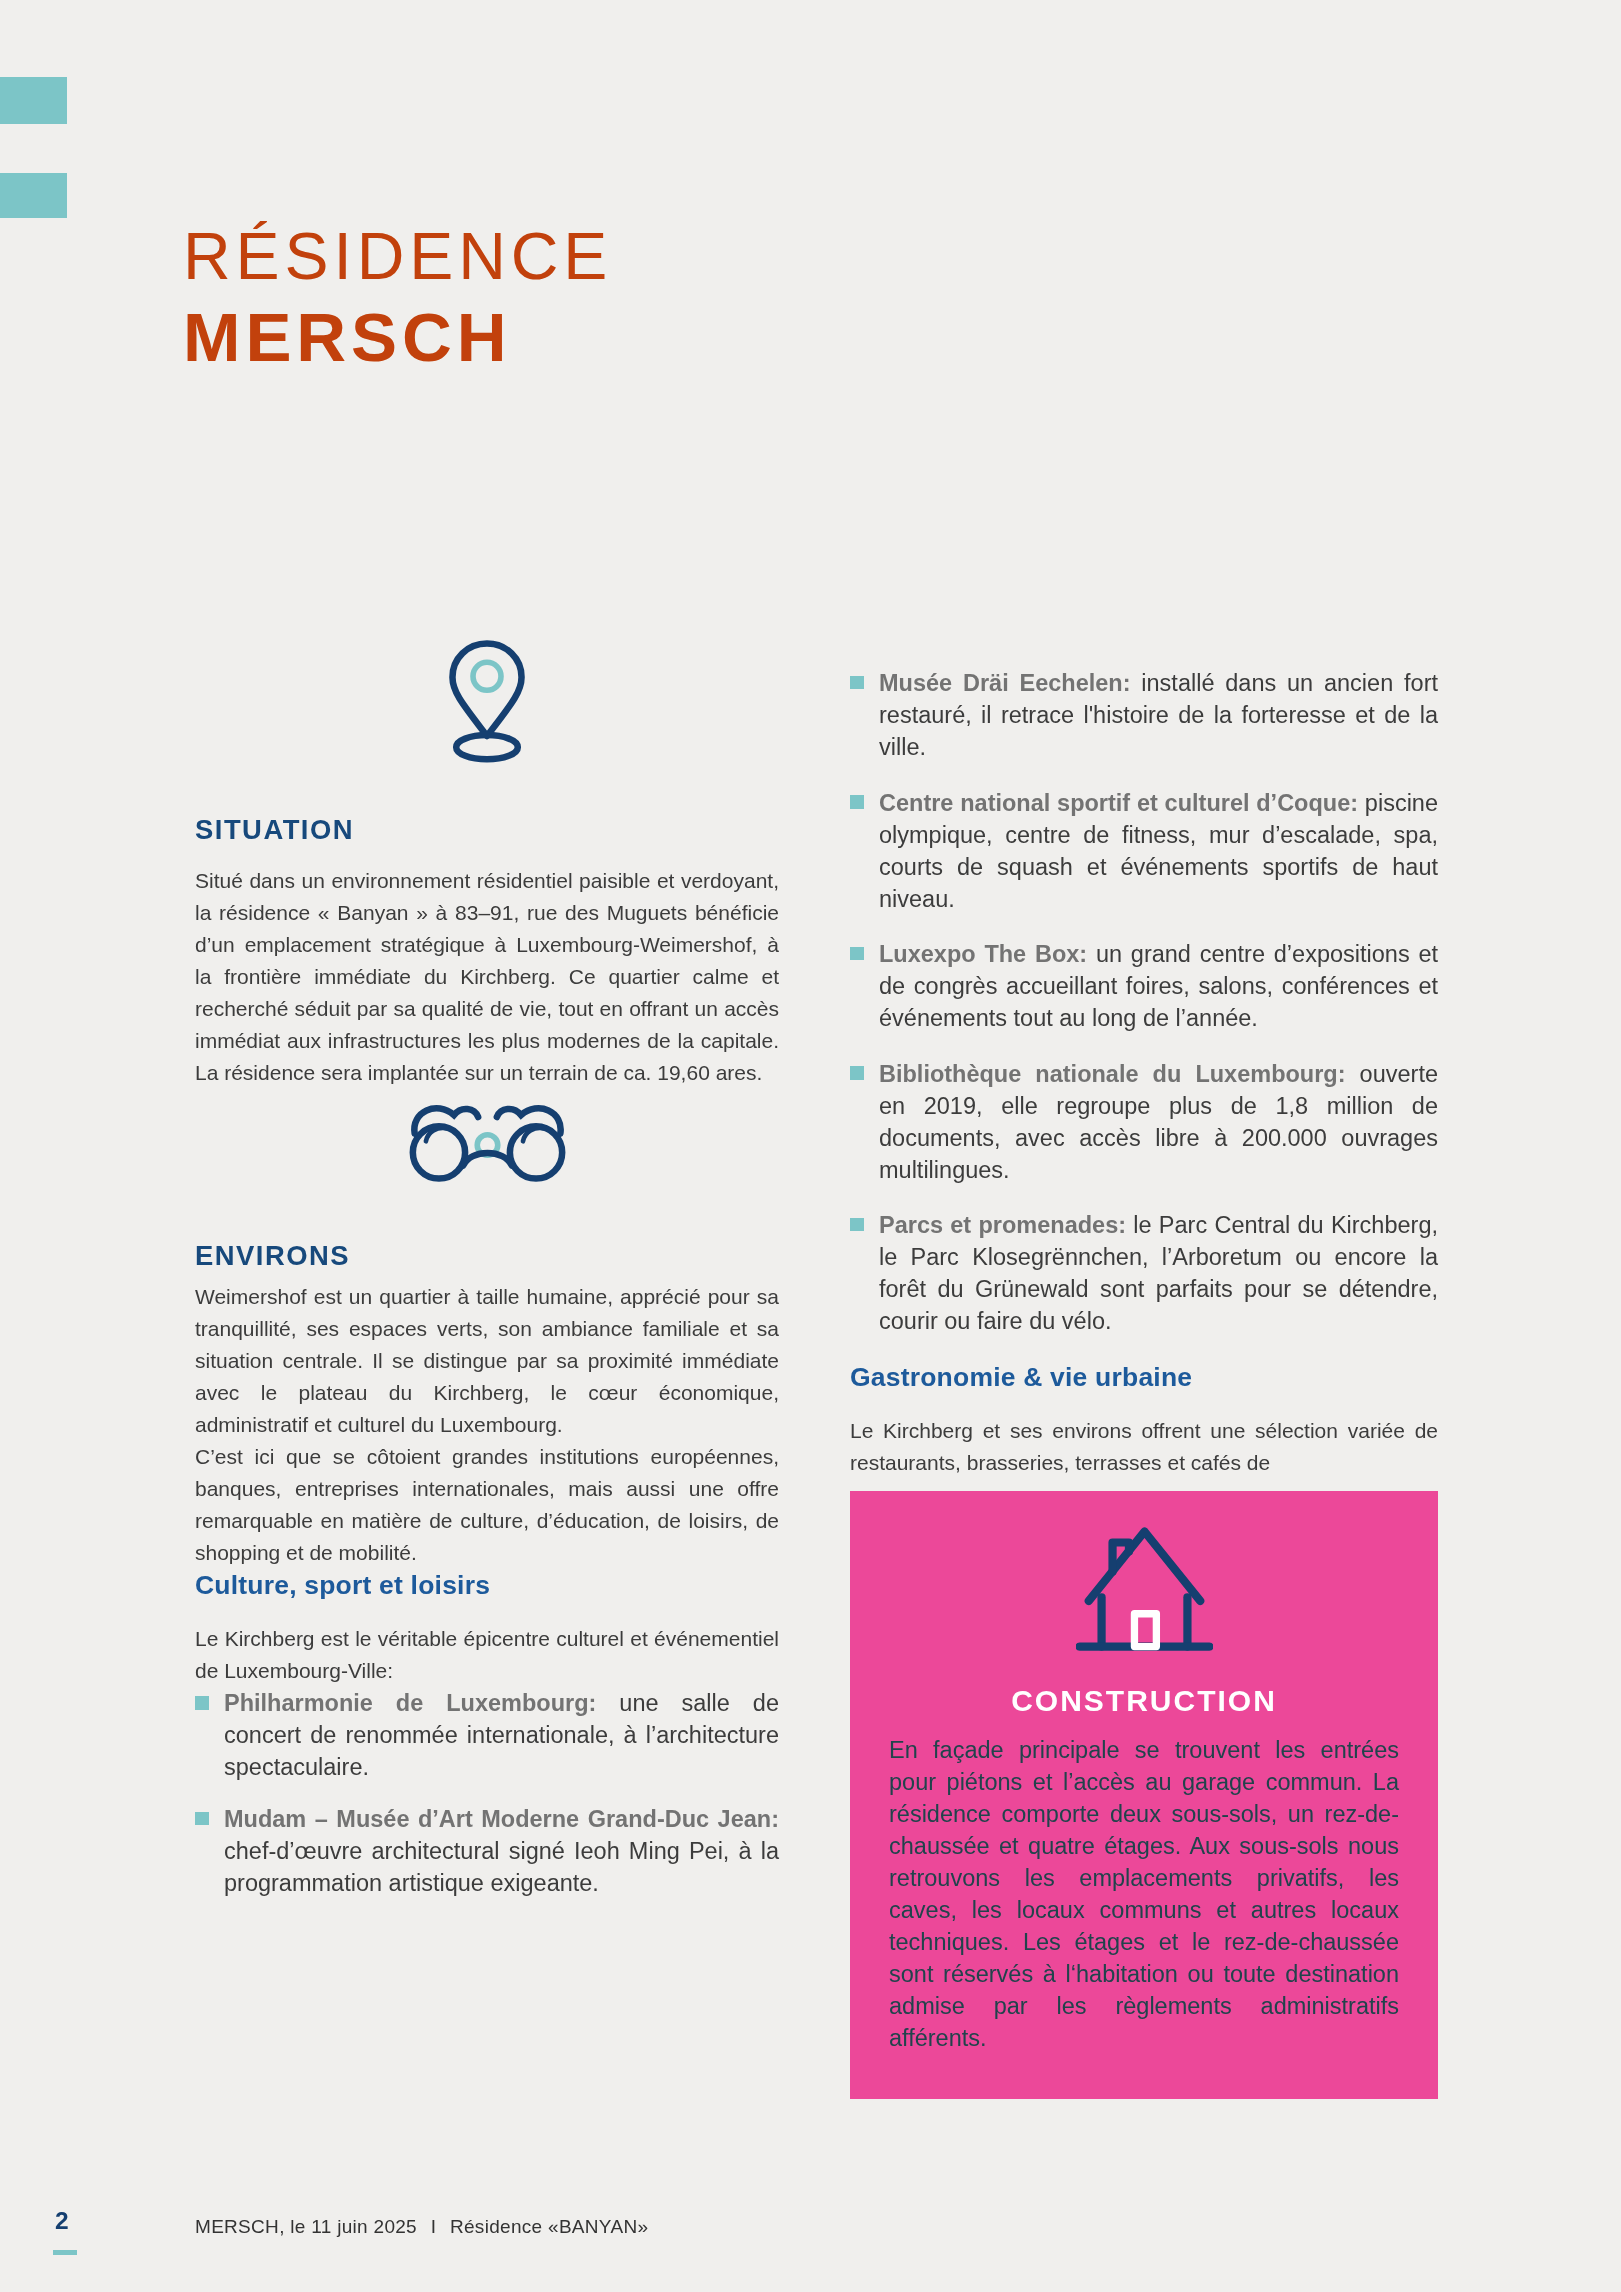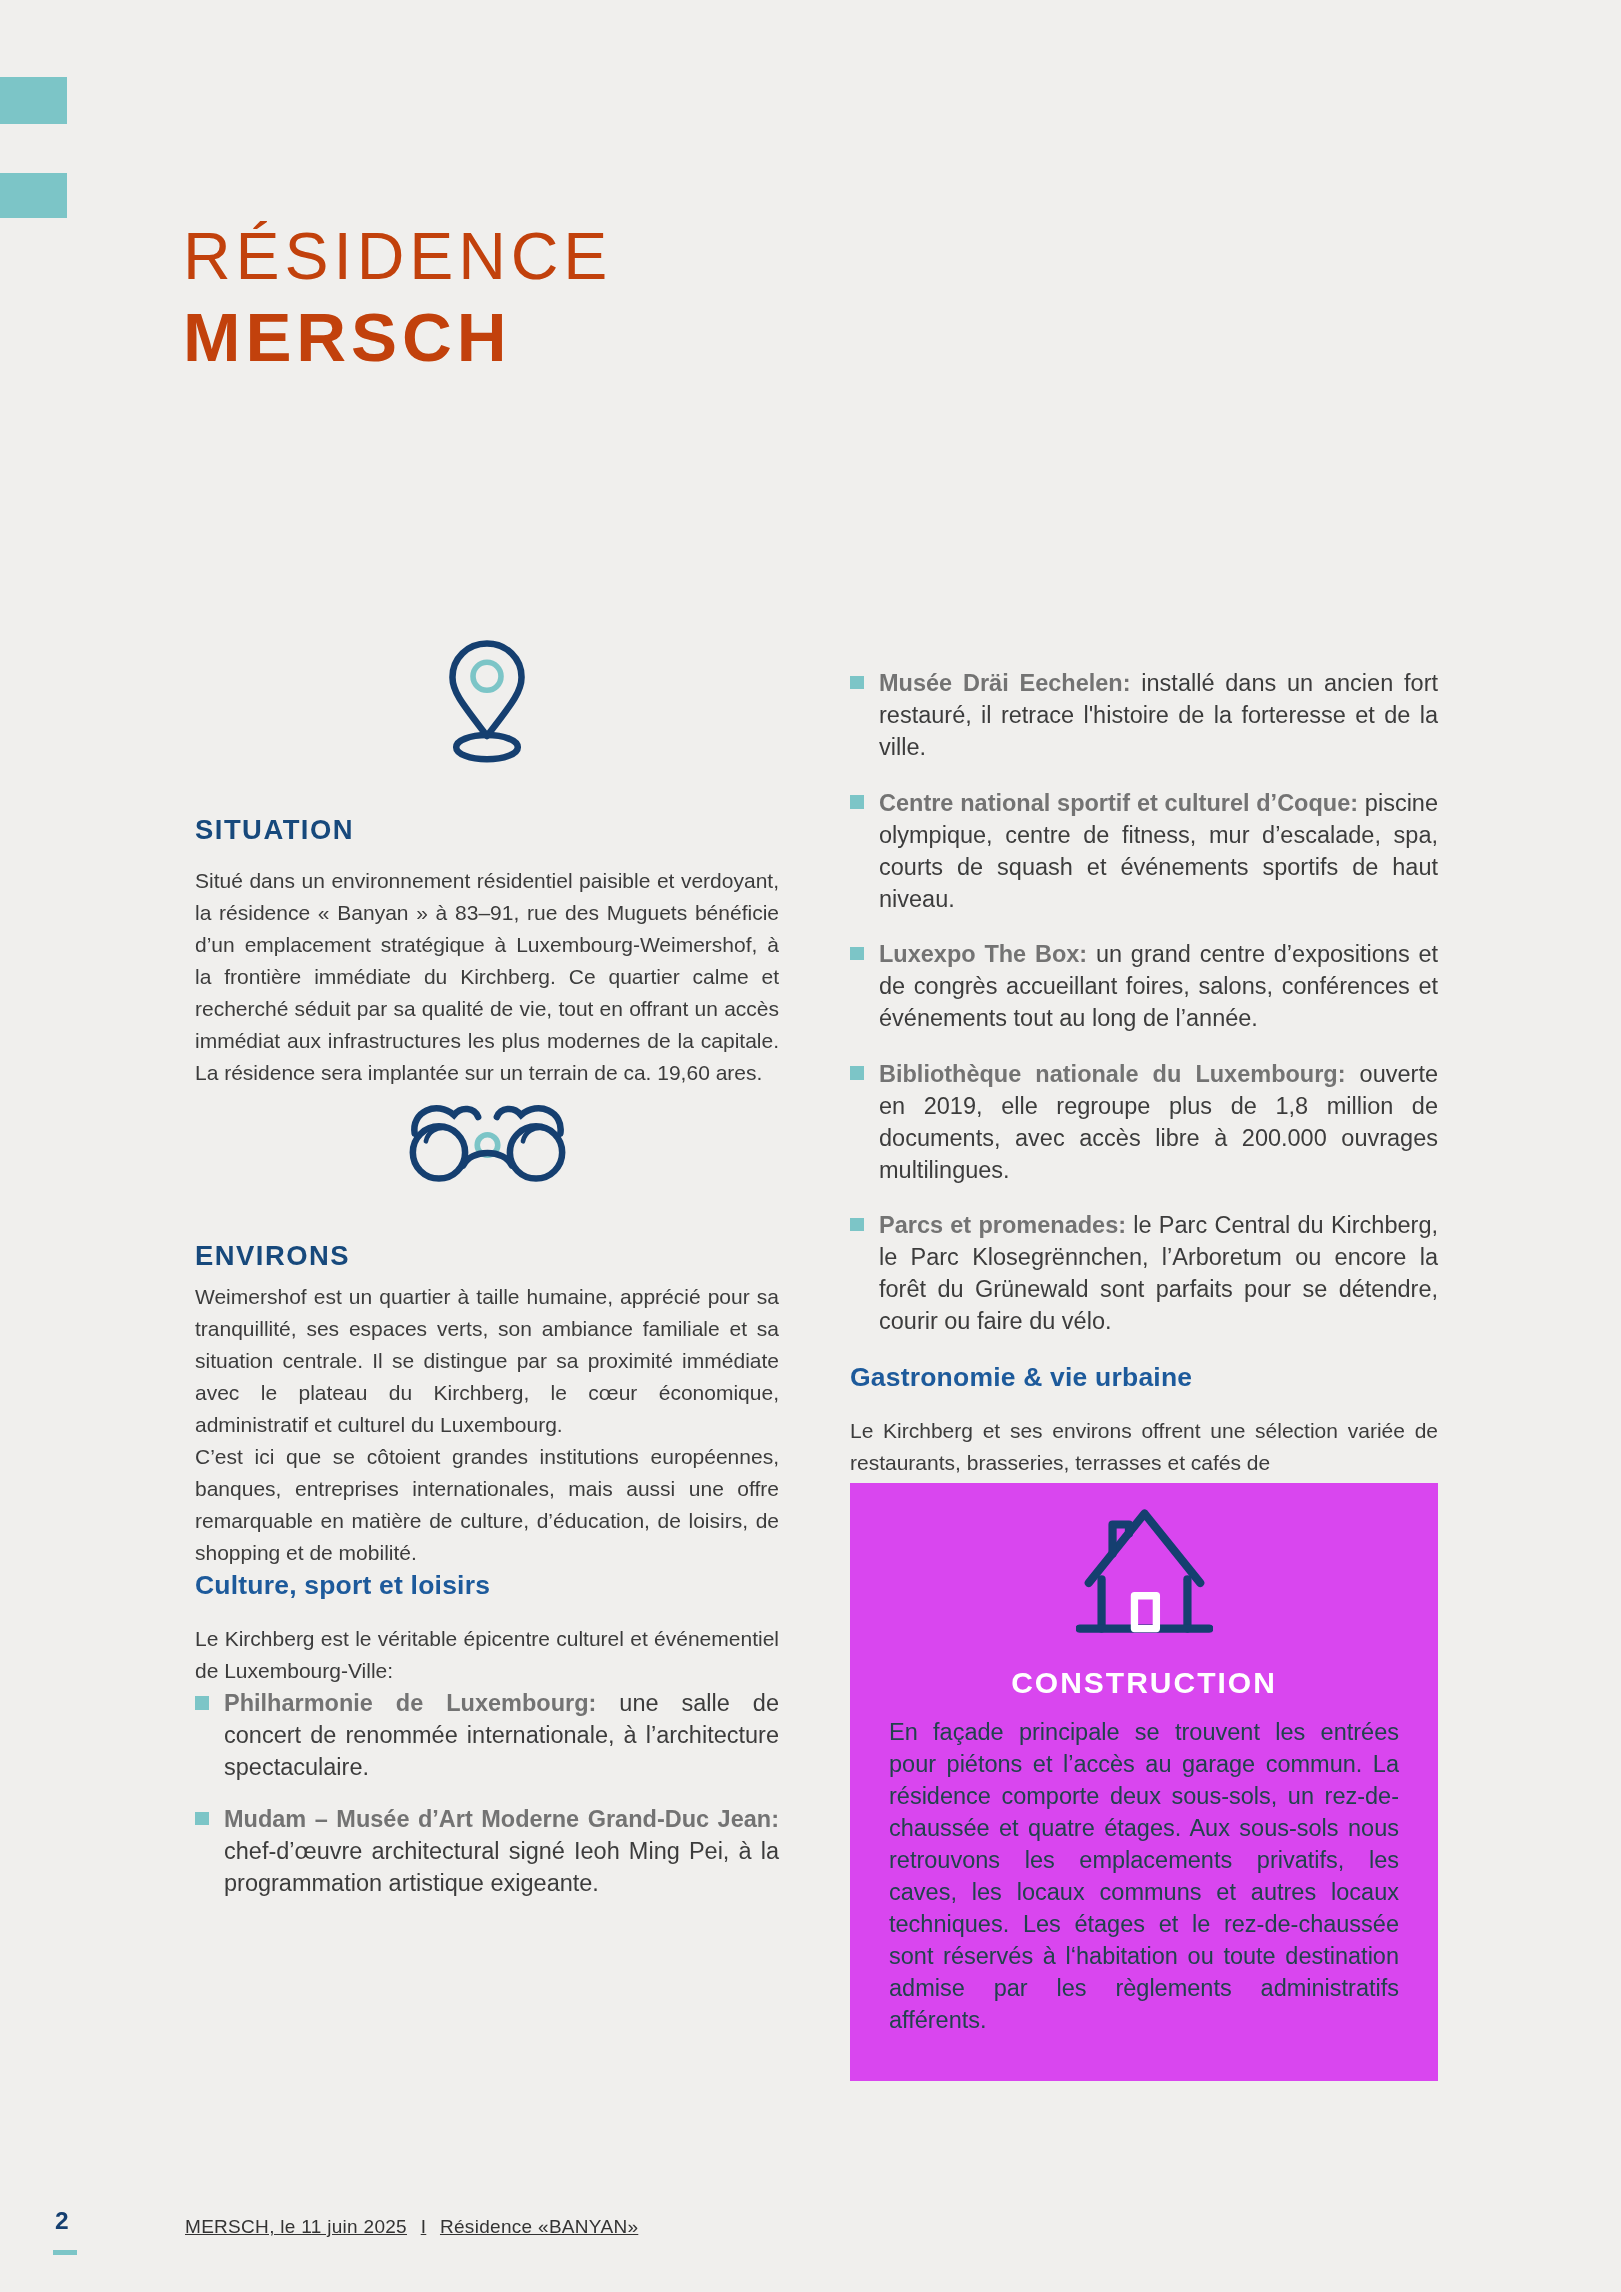--- a/index.html
+++ b/index.html
@@ -56,40 +56,40 @@
     position:absolute;left:0;top:8.8px;width:13.7px;height:13.7px;background:#7cc5c7;
   }
   .bullet p{margin:0;font-size:23.5px;line-height:32px;text-align:justify;}
   .bullet b{color:#737373;}
 
   .gastro-head{margin:15.7px 0 15.7px 0;font-size:27.4px;}
   .p-gastro{margin-bottom:29px;}
 
   
   .construction{
-    background:#d946ef;width:100%;box-sizing:border-box;
-    padding:10px 39px 45px 39px;margin-top:4px;
+    background:#ec4899;width:100%;box-sizing:border-box;
+    padding:20px 39px 45px 39px;margin-top:12px;
   }
   .construction .icon-wrap{margin:0;}
   .construction h2{
     margin:25.5px 0 0 0;text-align:center;color:#ffffff;
     font-size:30px;font-weight:700;letter-spacing:2px;height:33px;line-height:33px;
   }
   .construction p{
     margin:17.6px 0 0 0;font-size:23.5px;line-height:32px;text-align:justify;color:#21434c;
   }
 
   
   .footer-num{
     position:absolute;left:55px;top:2207px;color:#153f70;
     font-size:24.5px;font-weight:700;
   }
   .footer-dash{position:absolute;left:53px;top:2250px;width:23.5px;height:4.9px;background:#7cc5c7;}
   .footer-text{
-    position:absolute;left:185px;top:2216px;font-size:19px;color:#333333;letter-spacing:0.3px;text-decoration:underline;
+    position:absolute;left:195px;top:2216px;font-size:19px;color:#333333;letter-spacing:0.3px;
   }
   .footer-text .sep{margin:0 13.7px;}
   svg{display:block;margin:0 auto;}
 </style>
 </head>
 <body>
 
 <div class="page">
 
   <div class="corner-block b1"></div>

